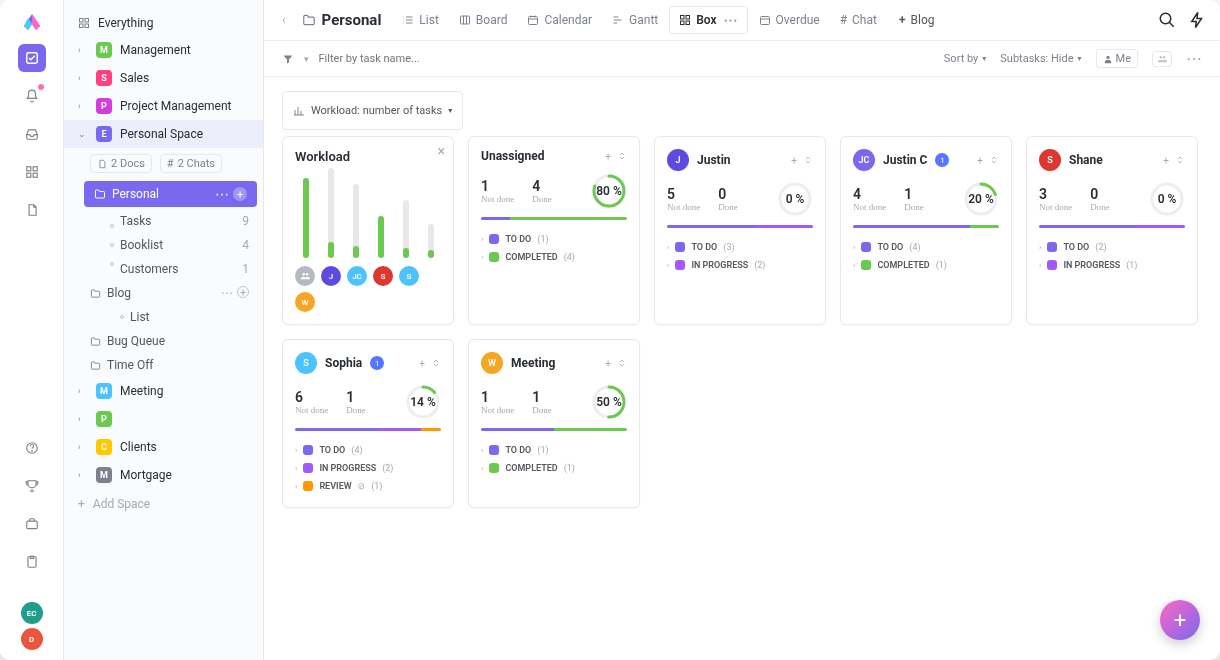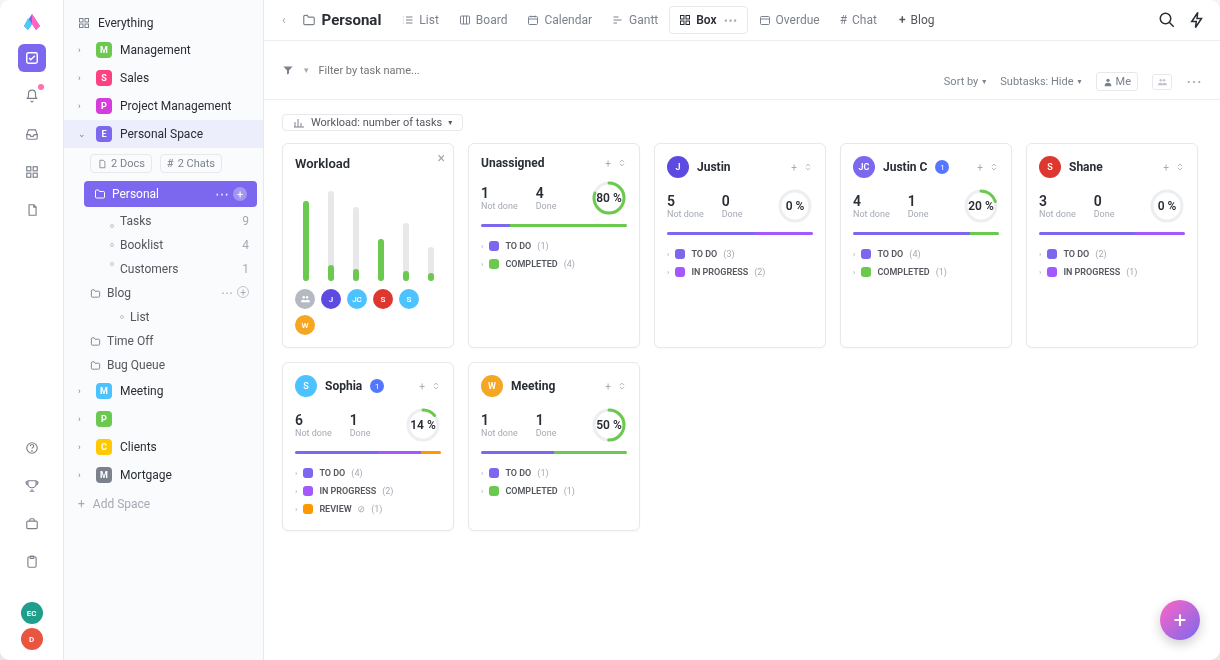--- a/index.html
+++ b/index.html
@@ -40,50 +40,50 @@
 .main { flex: 1; display: flex; flex-direction: column; }
 .viewbar { display: flex; align-items: center; padding: 6px 14px; border-bottom: 1px solid #eceef0; gap: 4px; }
 .collapse-btn { color: #a5a9b3; cursor: pointer; padding: 4px; }
 .crumb { display: flex; align-items: center; gap: 6px; font-weight: 700; font-size: 15px; padding: 4px 8px; }
 .view-tab { display: flex; align-items: center; gap: 5px; padding: 5px 9px; color: #7c828d; font-size: 12px; cursor: pointer; border-radius: 4px; }
 .view-tab.active { border: 1px solid #e8e8ea; color: #292d34; font-weight: 600; }
 .viewbar .right { margin-left: auto; display: flex; gap: 12px; color: #292d34; align-items: center; }
 .viewbar .right .icon-lg { width: 18px; height: 18px; cursor: pointer; }
 
 .filterbar { display: flex; align-items: center; padding: 8px 18px; border-bottom: 1px solid #eceef0; gap: 10px; color: #7c828d; font-size: 11px; }
-.filterbar .right { margin-left: auto; display: flex; gap: 14px; align-items: center; margin-top: 23px; }
+.filterbar .right { margin-left: auto; display: flex; gap: 14px; align-items: center; }
 .chip { display: flex; align-items: center; gap: 4px; cursor: pointer; }
 .me-chip { border: 1px solid #e8e8ea; padding: 2px 6px; border-radius: 3px; display: flex; align-items: center; gap: 3px; }
 
 .content { padding: 14px 18px; overflow: auto; flex: 1; }
-.workload-pill { display: inline-flex; align-items: center; gap: 6px; border: 1px solid #e8e8ea; border-radius: 4px; padding: 1px 10px; font-size: 11px; color: #54575d; margin-bottom: 12px; cursor: pointer; }
+.workload-pill { display: inline-flex; align-items: center; gap: 6px; border: 1px solid #e8e8ea; border-radius: 4px; padding: 12px 10px; font-size: 11px; color: #54575d; margin-bottom: 6px; cursor: pointer; }
 
 .grid { display: flex; flex-wrap: wrap; gap: 14px; }
 .card { background: #fff; border: 1px solid #e8e8ea; border-radius: 6px; width: 172px; padding: 12px; font-size: 10px; box-shadow: 0 1px 2px rgba(0,0,0,.03); }
 .card-h { display: flex; align-items: center; gap: 8px; margin-bottom: 10px; }
 .card-h .title { font-weight: 700; font-size: 12px; color: #292d34; }
 .card-h .right { margin-left: auto; display: flex; gap: 6px; color: #a5a9b3; }
 .card-h .avatar { width: 22px; height: 22px; font-size: 9px; }
 .card-h .right .plus, .card-h .right .expand { cursor: pointer; }
 .stats { display: flex; align-items: center; gap: 18px; margin-bottom: 2px; }
 .stat .num { font-size: 14px; font-weight: 600; color: #292d34; }
-.stat .lbl { font-size: 9px; color: #a5a9b3; }
+.stat .lbl { font-size: 9px; color: #a5a9b3; font-family: Liberation Serif, serif; }
 .donut { margin-left: auto; width: 36px; height: 36px; position: relative; }
 .donut svg { width: 36px; height: 36px; transform: rotate(-90deg); }
 .donut .pct { position: absolute; inset: 0; display: flex; align-items: center; justify-content: center; font-size: 12px; font-weight: 600; }
 .bar { height: 3px; background: #e8e8ea; border-radius: 2px; margin: 8px 0 10px; display: flex; overflow: hidden; }
 .bar span { display: block; height: 100%; }
 .status-row { display: flex; align-items: center; gap: 6px; color: #54575d; font-size: 9px; padding: 4px 0; }
 .status-row .chev { color: #a5a9b3; font-size: 8px; }
 .status-sq { width: 10px; height: 10px; border-radius: 3px; }
 .status-row .cnt { color: #a5a9b3; }
 .close { position: absolute; top: 6px; right: 8px; color: #a5a9b3; font-size: 14px; cursor: pointer; }
 
 .workload-card { position: relative; width: 172px; }
-.workload-card .wl-title { font-size: 13px; font-weight: 600; margin-bottom: 20px; }
+.workload-card .wl-title { font-size: 13px; font-weight: 600; margin-bottom: 4px; }
 .wl-bars { display: flex; align-items: flex-end; gap: 8px; height: 90px; padding: 0 2px; }
 .wl-col { display: flex; flex-direction: column; align-items: center; gap: 4px; flex: 1; }
 .wl-bar { width: 6px; background: #e8e8ea; border-radius: 3px; display: flex; align-items: flex-end; }
 .wl-fill { width: 100%; background: #6bc950; border-radius: 3px; }
 .wl-avatars { display: flex; gap: 6px; margin-top: 8px; flex-wrap: wrap; }
 .wl-avatars .avatar { width: 20px; height: 20px; font-size: 8px; }
 
 .fab { position: absolute; right: 20px; bottom: 20px; width: 40px; height: 40px; border-radius: 50%; background: linear-gradient(135deg, #ff66c4, #7b68ee); color: #fff; display: flex; align-items: center; justify-content: center; font-size: 22px; cursor: pointer; box-shadow: 0 4px 12px rgba(0,0,0,.2); }
 
 .badge-count { background: #5577ff; color: #fff; border-radius: 50%; min-width: 14px; height: 14px; display: inline-flex; align-items: center; justify-content: center; font-size: 8px; padding: 0 3px; }
@@ -240,26 +240,26 @@
             <span>⋯</span>
             <span style="border:1px solid #c0c4cc;border-radius:50%;width:12px;height:12px;display:inline-flex;align-items:center;justify-content:center;font-size:10px">+</span>
           </span>
         </div>
         <div class="sb-list-item" style="padding-left:56px">
           <span style="display:flex;gap:6px;align-items:center"><span style="width:4px;height:4px;border:1px solid #c0c4cc;border-radius:50%"></span>List</span>
         </div>
         <div class="sb-folder">
           <div class="fl"><svg width="11" height="11" viewBox="0 0 24 24" fill="none" stroke="#7c828d" stroke-width="2">
               <path d="M3 6a2 2 0 012-2h4l2 3h8a2 2 0 012 2v9a2 2 0 01-2 2H5a2 2 0 01-2-2V6z"></path>
-            </svg>Time Off</div>
+            </svg>Bug Queue</div>
         </div>
         <div class="sb-folder">
           <div class="fl"><svg width="11" height="11" viewBox="0 0 24 24" fill="none" stroke="#7c828d" stroke-width="2">
               <path d="M3 6a2 2 0 012-2h4l2 3h8a2 2 0 012 2v9a2 2 0 01-2 2H5a2 2 0 01-2-2V6z"></path>
-            </svg>Bug Queue</div>
+            </svg>Time Off</div>
         </div>
       </div>
     <div id="spaces-list2">
         <div class="sb-row space">
           <span class="chev">›</span>
           <span class="space-badge" style="background:#4cc3ff">M</span>
           <span>Meeting</span>
         </div>
         <div class="sb-row space">
           <span class="chev">›</span>

